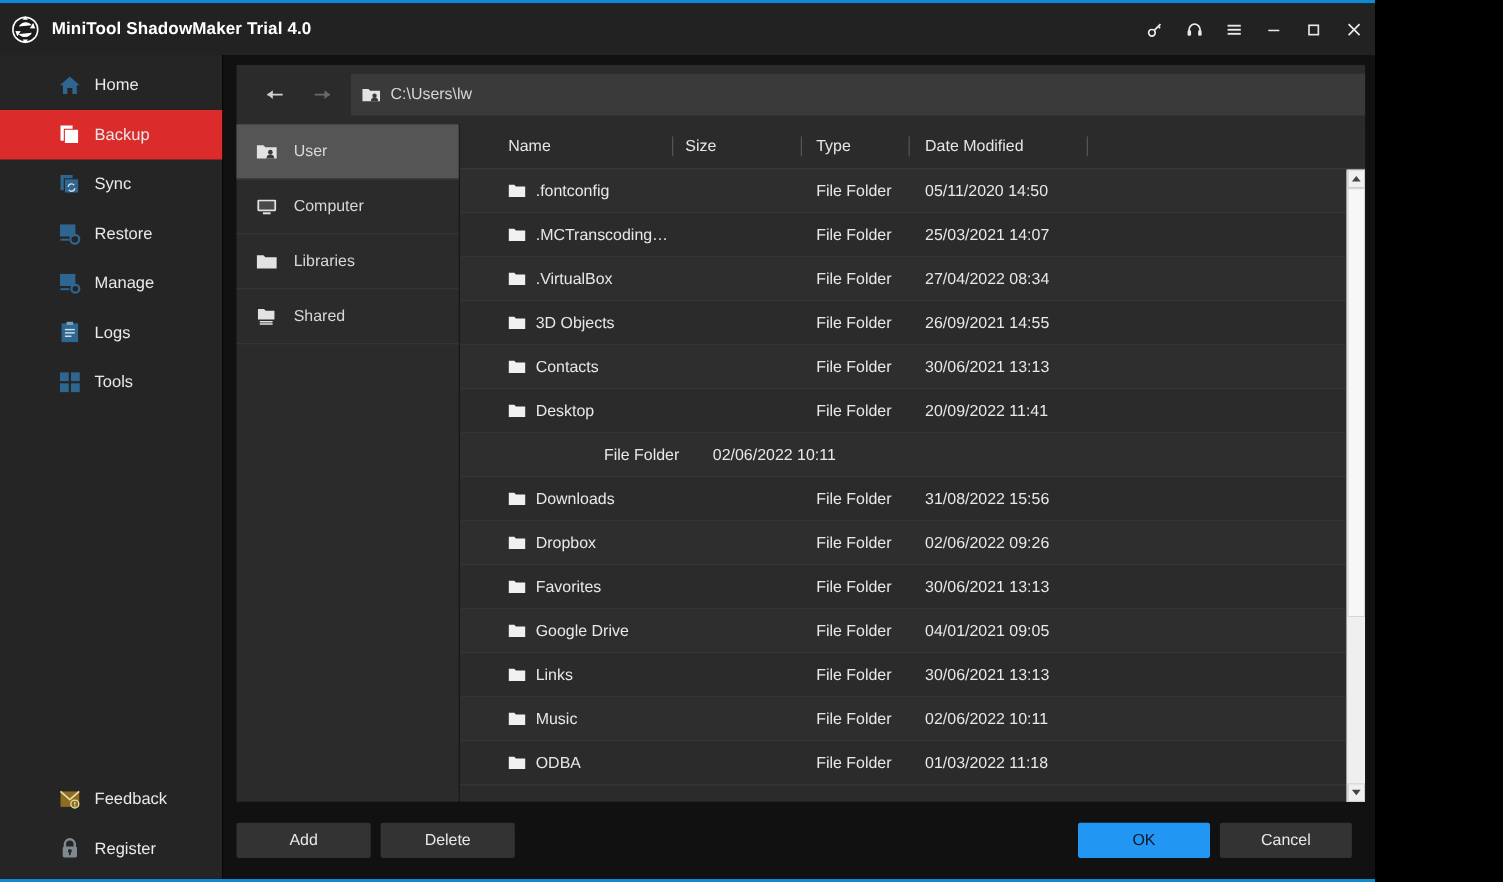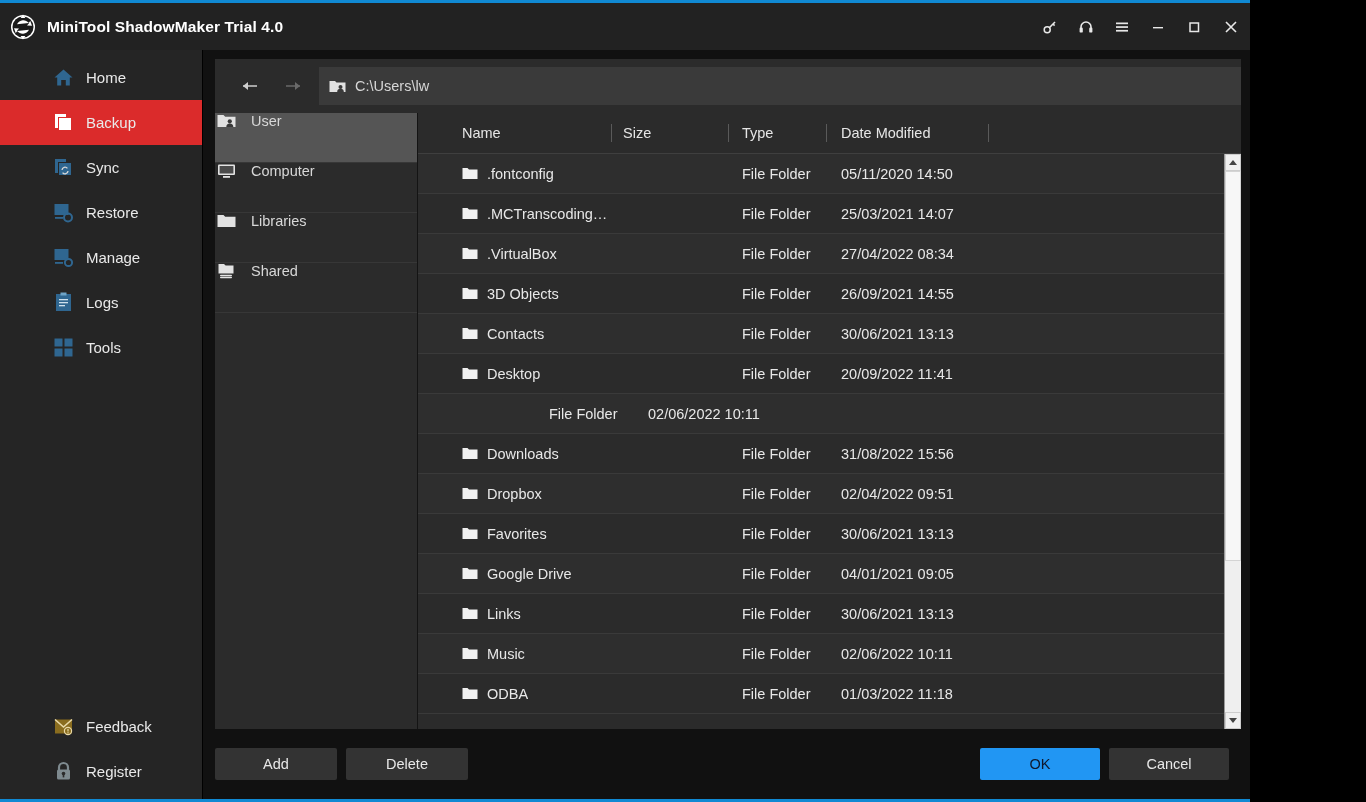--- a/index.html
+++ b/index.html
@@ -142,21 +142,22 @@
     flex: 0 0 203px;
     background: #2b2b2b;
     border-right: 1px solid #141414;
     display: flex;
     flex-direction: column;
   }
   .place {
     height: 50px;
     flex: 0 0 50px;
     display: flex;
-    align-items: flex-start;
+    align-items: center;
+    padding-left: 16px;
     color: #d8d8d8;
     font-size: 14.5px;
     border-bottom: 1px solid #373737;
   }
   .place .pl-ico { width: 22px; display: flex; align-items: center; justify-content: center; margin-right: 14px; }
   .place.selected { background: #555555; }
 
   
   .filepane {
     flex: 1 1 auto;
@@ -626,21 +627,21 @@
                   <div class="rc col-name">
                     <span class="f-ico">
                       <svg width="16" height="13" viewBox="0 0 16 13">
                         <path d="M0.5 1 H5.5 L7 2.6 H15.5 V12 H0.5 Z" fill="#f0f0f0"></path>
                       </svg>
                     </span>
                     <span class="nm">Dropbox</span>
                   </div>
                   <div class="rc col-size"></div>
                   <div class="rc col-type">File Folder</div>
-                  <div class="rc col-date">02/04/2022 09:51</div>
+                  <div class="rc col-date">02/06/2022 09:26</div>
                   <div class="rc col-extra"></div>
                 </div>
                 <div class="row">
                   <div class="rc col-name">
                     <span class="f-ico">
                       <svg width="16" height="13" viewBox="0 0 16 13">
                         <path d="M0.5 1 H5.5 L7 2.6 H15.5 V12 H0.5 Z" fill="#f0f0f0"></path>
                       </svg>
                     </span>
                     <span class="nm">Favorites</span>

